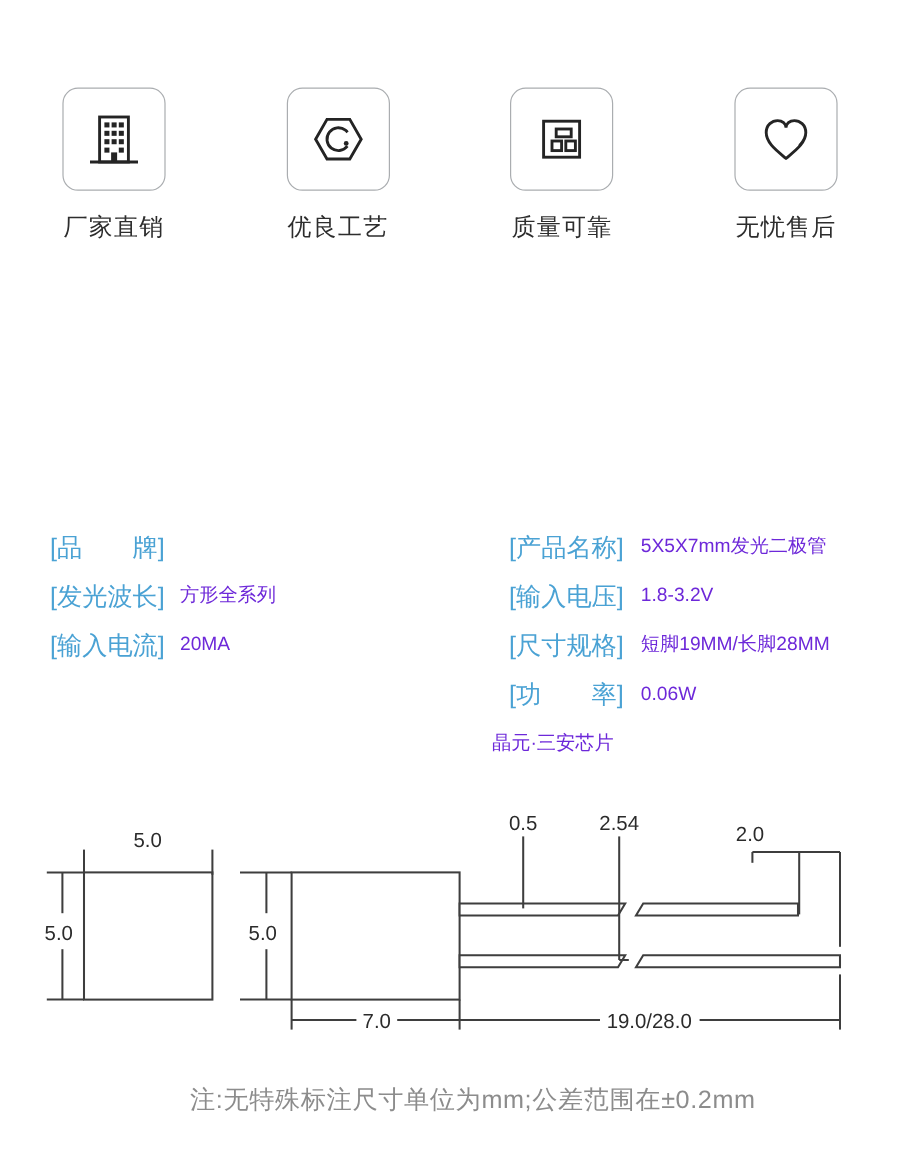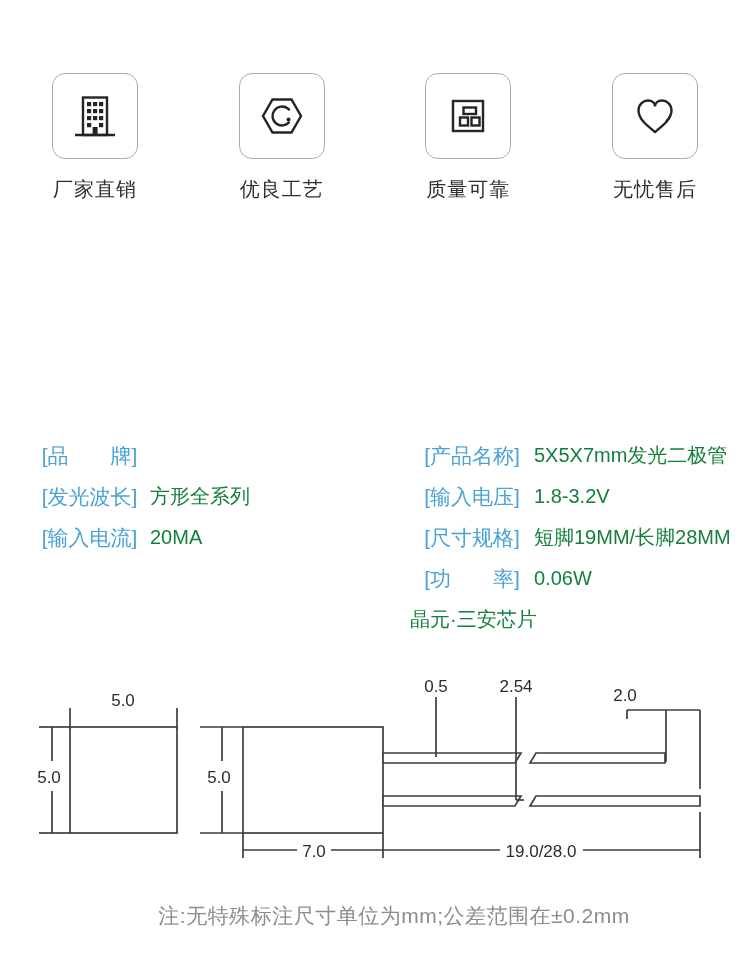--- a/index.html
+++ b/index.html
@@ -46,21 +46,21 @@
   .specs { position:absolute; top:435px; left:0; width:750px; }
   .spec-col { position:absolute; top:0; }
   .spec-col.left  { left:29px;  width:350px; }
   .spec-col.right { left:410px; width:335px; }
   .spec-row { height:41px; display:flex; align-items:center; }
   .spec-label {
     font-size:21px; color:#4aa2d4; white-space:nowrap; flex:0 0 auto;text-align:center;
   }
   .spec-col.left  .spec-label { width:121px; }
   .spec-col.right .spec-label { width:124px; }
-  .spec-value { font-size:20px; color:#15803d; white-space:nowrap; }
+  .spec-value { font-size:16px; color:#6d28d9; white-space:nowrap; }
   .spec-value.brand { font-size:27px; font-weight:bold; color:#f23b5c; }
 
   
   .drawing { position:absolute; top:650px; left:0; width:696px; height:240px; }
   .drawing svg { display:block; }
   .dline { stroke:#3e3e3e; stroke-width:1.7; fill:none; }
   .dlead { stroke:#3e3e3e; stroke-width:1.7; fill:#ffffff; }
   .dtext {
     fill:#2b2b2b; font-size:17px;
     font-family:"Liberation Sans","DejaVu Sans",sans-serif;

